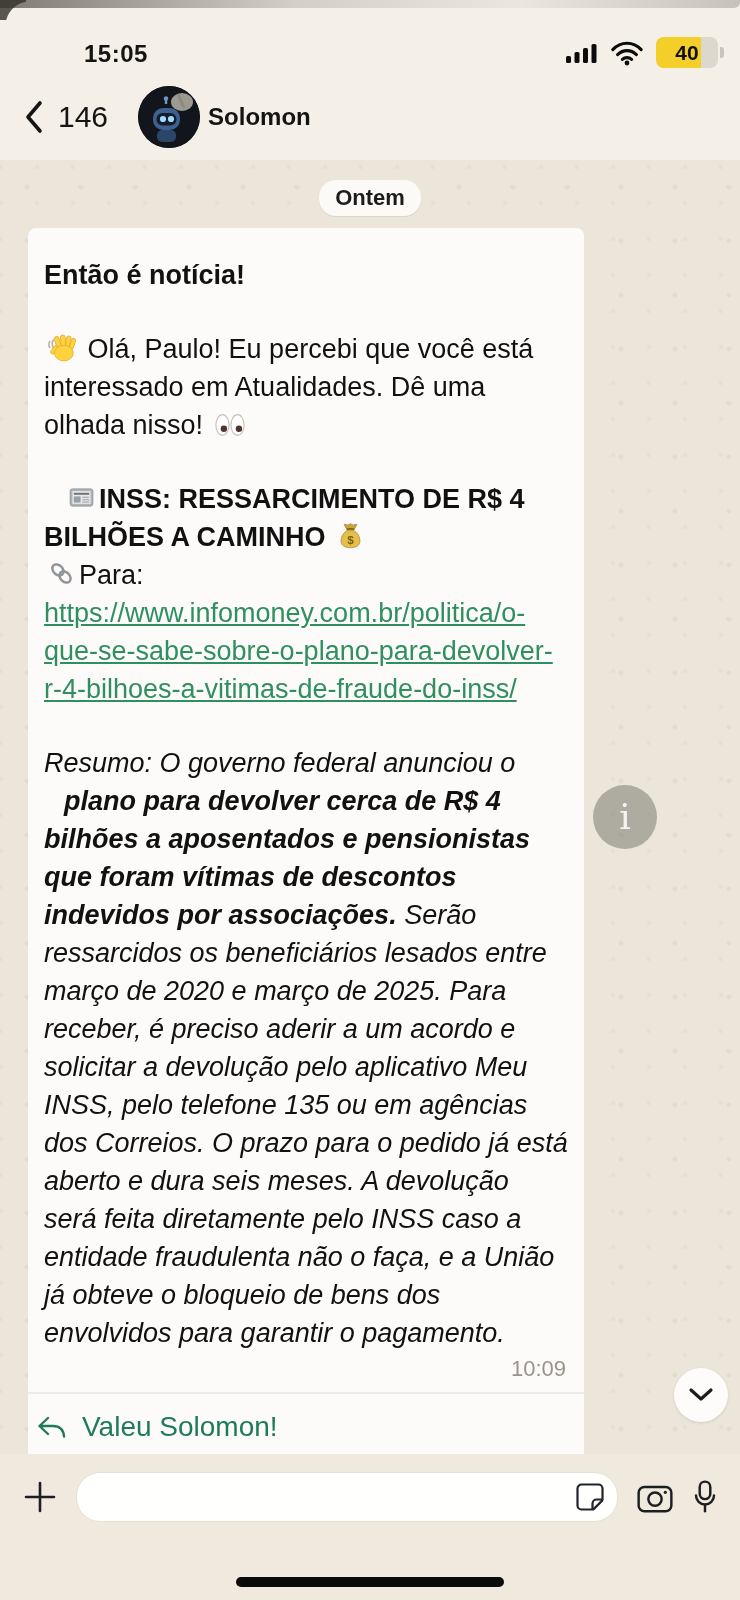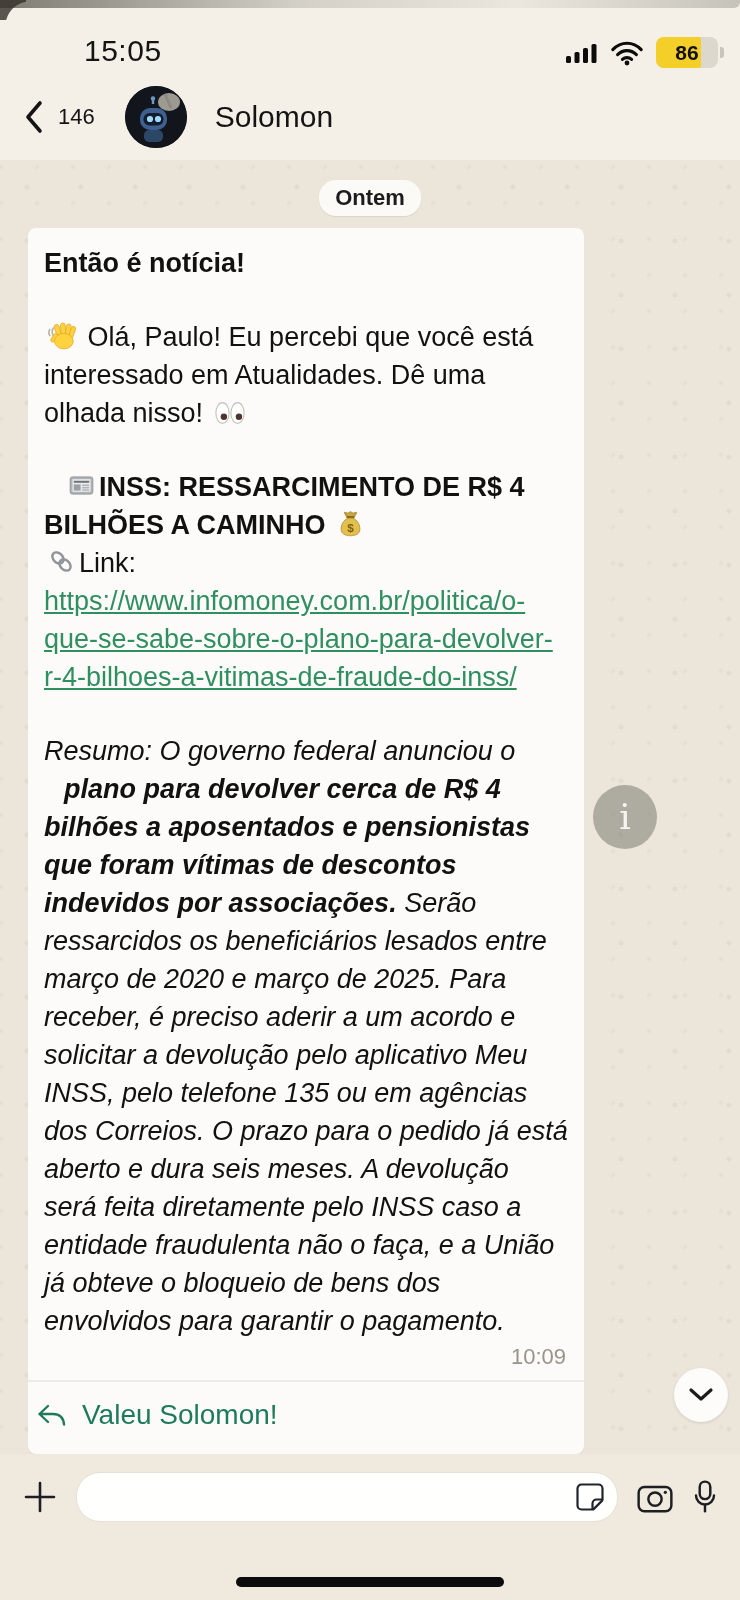--- a/index.html
+++ b/index.html
@@ -10,44 +10,44 @@
     color:#141414;
   }
   .top-shade{position:absolute;top:0;left:0;right:0;height:8px;
     background:linear-gradient(90deg,rgba(62,60,52,.65),rgba(62,60,52,.18) 40%,rgba(62,60,52,.05) 70%,rgba(62,60,52,.25));
     border-bottom-right-radius:6px;z-index:9;}
   .top-shade::before{content:"";position:absolute;left:0;top:0;width:26px;height:20px;
     background:radial-gradient(circle at 30px 26px, transparent 24px, rgba(50,48,42,.8) 25px);}
   
   .statusbar{height:74px;background:#f4f0e7;display:flex;align-items:flex-end;justify-content:space-between;
     padding:0 22px 6px 84px;box-sizing:border-box;}
-  .sb-time{font-size:30px;font-weight:400;letter-spacing:.5px;}
+  .sb-time{font-size:24px;font-weight:700;letter-spacing:.5px;}
   .sb-right{display:flex;align-items:center;gap:12px;}
   .battery{position:relative;width:62px;height:31px;border-radius:8px;background:#dcd8cd;overflow:visible;}
   .batt-fill{position:absolute;left:0;top:0;bottom:0;width:73%;background:#f5cf29;border-radius:8px 2px 2px 8px;}
   .batt-num{position:absolute;inset:0;display:flex;align-items:center;justify-content:center;
     font-size:21px;font-weight:700;color:#111;}
   .batt-nub{position:absolute;right:-6px;top:10px;width:4px;height:11px;border-radius:0 3px 3px 0;background:#c9c5bb;}
   
   .navbar{height:86px;background:#f4f0e7;display:flex;align-items:center;padding:0 0 0 22px;box-sizing:border-box;}
   .back{display:flex;align-items:center;gap:12px;background:none;border:none;padding:0;cursor:pointer;}
-  .back-count{font-size:22px;color:#141414;}
+  .back-count{font-size:30px;color:#141414;}
   .contact{display:flex;align-items:center;margin-left:30px;cursor:pointer;}
   .avatar{width:62px;height:62px;border-radius:50%;overflow:hidden;display:block;background:#11141b;}
-  .contact-name{margin-left:28px;font-size:30px;font-weight:400;}
+  .contact-name{margin-left:8px;font-size:24px;font-weight:700;}
   
   .chat{position:relative;height:1294px;box-sizing:border-box;padding-top:16px;overflow:hidden;
     background-color:#ece6da;
     background-image:radial-gradient(rgba(165,152,128,.12) 2.2px,transparent 2.9px),
                      radial-gradient(rgba(165,152,128,.08) 2px,transparent 2.7px);
     background-size:54px 54px,36px 36px;background-position:0 0,19px 25px;}
   .date-pill{width:max-content;margin:4px auto 12px;padding:5px 16px;background:#fbfaf7;border-radius:17px;
     font-size:22px;font-weight:700;color:#1c1c1c;box-shadow:0 1px 1px rgba(0,0,0,.08);}
   .bubble{width:556px;margin-left:28px;background:#fcfbf9;border-radius:8px;
-    padding:16px 16px 6px;box-sizing:border-box;box-shadow:0 1px 1px rgba(0,0,0,.07);}
+    padding:28px 16px 6px;box-sizing:border-box;box-shadow:0 1px 1px rgba(0,0,0,.07);}
   .bubble p{margin:0 0 36px;font-size:27px;line-height:38px;color:#111;}
   .b{font-weight:700;margin-left:20px;}
   .emoji{display:inline-block;vertical-align:-4px;margin:0 3px;}
   .link{color:#2f8f5f;text-decoration:underline;overflow-wrap:anywhere;cursor:pointer;}
   .summary{margin-bottom:0 !important;font-style:italic;}
   .msg-time{text-align:right;font-size:22px;color:#98948b;margin:4px 2px 10px 0;}
   .divider{margin:0 -16px;border-top:2px solid #ebebe7;}
   .quick-reply{width:calc(100% + 32px);margin:0 -16px;height:66px;display:flex;align-items:center;justify-content:flex-start;
     gap:14px;background:none;border:none;color:#1e7a5c;font-size:28px;font-family:inherit;cursor:pointer;}
   .info-badge{position:absolute;left:593px;top:625px;width:64px;height:64px;border-radius:50%;
@@ -83,21 +83,21 @@
       <svg width="34" height="26" viewBox="0 0 34 26">
         <g fill="none" stroke="#0c0c0c" stroke-width="3.1" stroke-linecap="round">
           <path d="M2.8 9.6 C6.8 5.4 11.6 3.2 17 3.2 s10.2 2.2 14.2 6.4"></path>
           <path d="M7.6 14.6 C10.3 12 13.5 10.6 17 10.6 s6.7 1.4 9.4 4"></path>
           <path d="M12.4 19.4 C13.7 18.2 15.3 17.6 17 17.6 s3.3 .6 4.6 1.8"></path>
         </g>
         <circle cx="17" cy="23" r="2.4" fill="#0c0c0c"></circle>
       </svg>
       <div class="battery">
         <div class="batt-fill"></div>
-        <span class="batt-num">86</span>
+        <span class="batt-num">40</span>
         <i class="batt-nub"></i>
       </div>
     </div>
   </header>
 
   <nav class="navbar">
     <button class="back">
       <svg width="24" height="36" viewBox="0 0 24 36">
         <path d="M18 4 L6 18 L18 32" fill="none" stroke="#141414" stroke-width="3.6" stroke-linecap="round" stroke-linejoin="round"></path>
       </svg>
@@ -162,21 +162,21 @@
           <svg class="emoji" width="29" height="29" viewBox="0 0 32 32">
             <path d="M11.5 8.5 L9.3 4.3 q-.4-.9 .6-.7 l3.2 1 2.9-1.7 2.9 1.7 3.2-1 q1-.2 .6 .7 l-2.2 4.2z" fill="#c9a63c" stroke="#9c7a24" stroke-width=".8"></path>
             <rect x="11.6" y="7.6" width="8.8" height="2.8" rx="1.4" fill="#8a6a1d"></rect>
             <path d="M16 10 c-6.4 0-10.4 6.3-10.4 12.2 0 4.9 4.4 7.3 10.4 7.3 s10.4-2.4 10.4-7.3 c0-5.9-4-12.2-10.4-12.2z" fill="#e3c04c" stroke="#a8842a" stroke-width=".8"></path>
             <text x="16" y="25.5" text-anchor="middle" font-size="13" font-weight="bold" fill="#7d5f16" font-family="Liberation Sans, sans-serif">$</text>
           </svg><br></span><svg class="emoji" width="29" height="29" viewBox="0 0 32 32">
           <g transform="rotate(-45 16 16)" fill="none" stroke="#8f959b" stroke-width="2.7">
             <ellipse cx="16" cy="10.5" rx="5.2" ry="7"></ellipse>
             <ellipse cx="16" cy="21.5" rx="5.2" ry="7"></ellipse>
           </g>
-        </svg><span>Link:</span>
+        </svg><span>Para:</span>
         <a class="link">https://www.infomoney.com.br/politica/o-que-se-sabe-sobre-o-plano-para-devolver-r-4-bilhoes-a-vitimas-de-fraude-do-inss/</a>
       </p>
 
       <p class="summary">
         <span>Resumo: O governo federal anunciou o </span><span class="b">plano para devolver cerca de R$ 4 bilhões a aposentados e pensionistas que foram vítimas de descontos indevidos por associações.</span><span> Serão ressarcidos os beneficiários lesados entre março de 2020 e março de 2025. Para receber, é preciso aderir a um acordo e solicitar a devolução pelo aplicativo Meu INSS, pelo telefone 135 ou em agências dos Correios. O prazo para o pedido já está aberto e dura seis meses. A devolução será feita diretamente pelo INSS caso a entidade fraudulenta não o faça, e a União já obteve o bloqueio de bens dos envolvidos para garantir o pagamento.</span>
       </p>
 
       <div class="msg-time">10:09</div>
       <div class="divider"></div>
       <button class="quick-reply">

